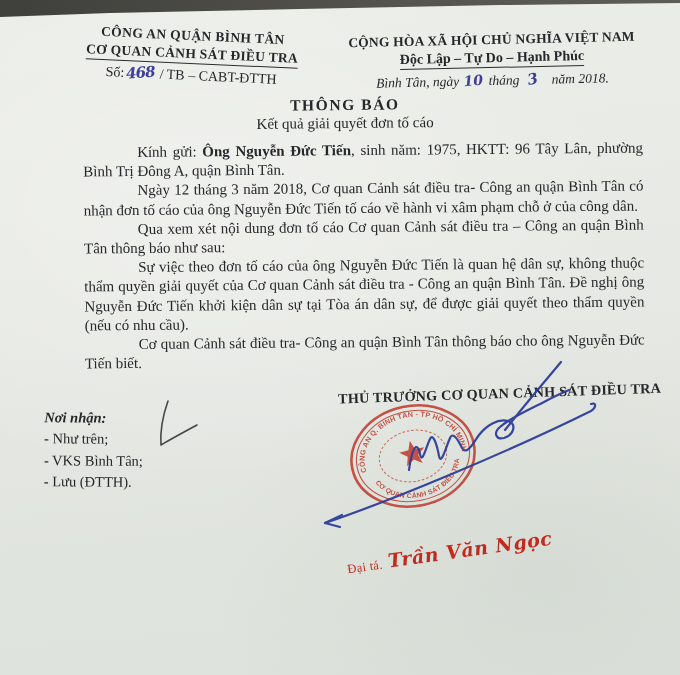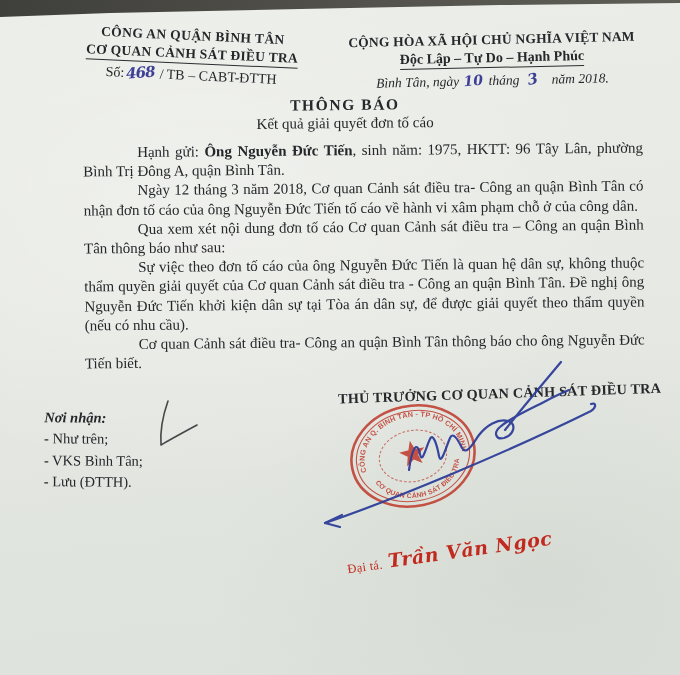--- a/index.html
+++ b/index.html
@@ -71,21 +71,21 @@
     <div><span class="l2">Độc Lập – Tự Do – Hạnh Phúc</span></div>
     <div class="date-line"><span>Bình Tân, ngày</span><span class="hand day">10</span><span>tháng</span><span class="hand month">3</span><span>năm 2018.</span></div>
   </div>
 
   <div class="blk title-blk">
     <div class="title-main">THÔNG BÁO</div>
     <div class="title-sub">Kết quả giải quyết đơn tố cáo</div>
   </div>
 
   <div class="blk body-blk">
-    <p><span>Hạnh gửi: </span><b>Ông Nguyễn Đức Tiến</b><span>, sinh năm: 1975, HKTT: 96 Tây Lân, phường Bình Trị Đông A, quận Bình Tân.</span></p>
+    <p><span>Kính gửi: </span><b>Ông Nguyễn Đức Tiến</b><span>, sinh năm: 1975, HKTT: 96 Tây Lân, phường Bình Trị Đông A, quận Bình Tân.</span></p>
     <p>Ngày 12 tháng 3 năm 2018, Cơ quan Cảnh sát điều tra- Công an quận Bình Tân có nhận đơn tố cáo của ông Nguyễn Đức Tiến tố cáo về hành vi xâm phạm chỗ ở của công dân.</p>
     <p>Qua xem xét nội dung đơn tố cáo Cơ quan Cảnh sát điều tra – Công an quận Bình Tân thông báo như sau:</p>
     <p>Sự việc theo đơn tố cáo của ông Nguyễn Đức Tiến là quan hệ dân sự, không thuộc thẩm quyền giải quyết của Cơ quan Cảnh sát điều tra - Công an quận Bình Tân. Đề nghị ông Nguyễn Đức Tiến khởi kiện dân sự tại Tòa án dân sự, để được giải quyết theo thẩm quyền (nếu có nhu cầu).</p>
     <p>Cơ quan Cảnh sát điều tra- Công an quận Bình Tân thông báo cho ông Nguyễn Đức Tiến biết.</p>
   </div>
 
   <div class="blk sign-title">THỦ TRƯỞNG CƠ QUAN CẢNH SÁT ĐIỀU TRA</div>
 
   <div class="blk recipients">
     <div class="label">Nơi nhận:</div>

